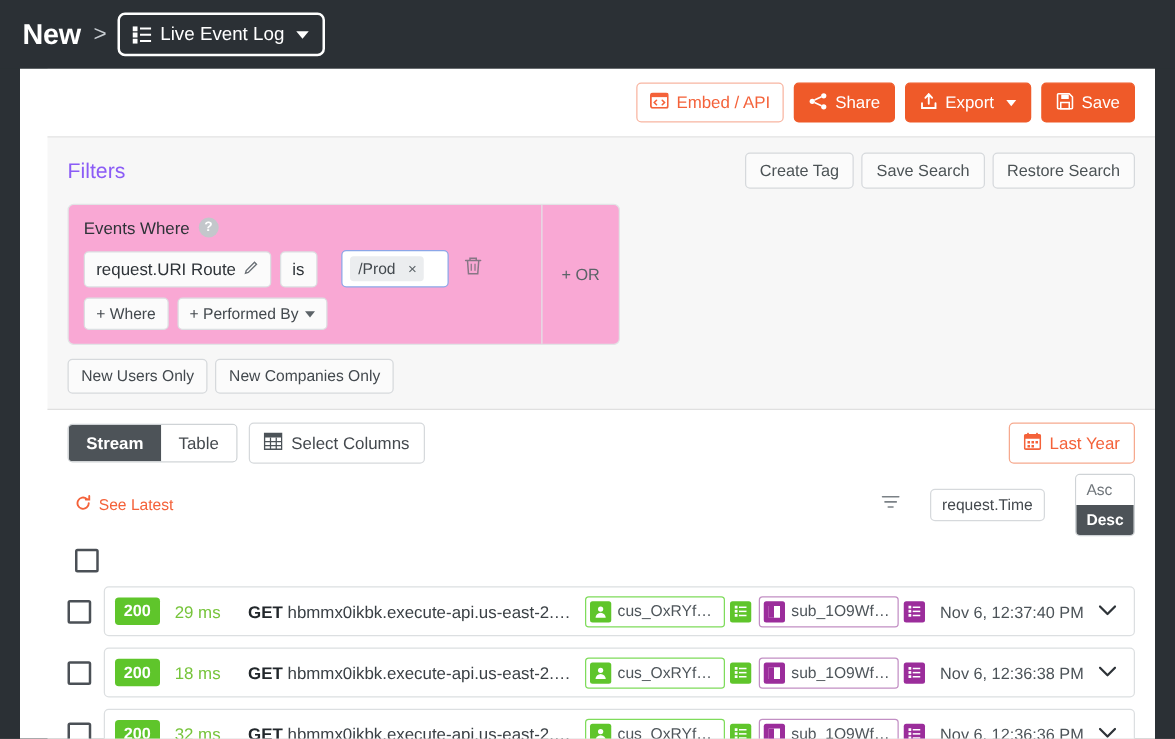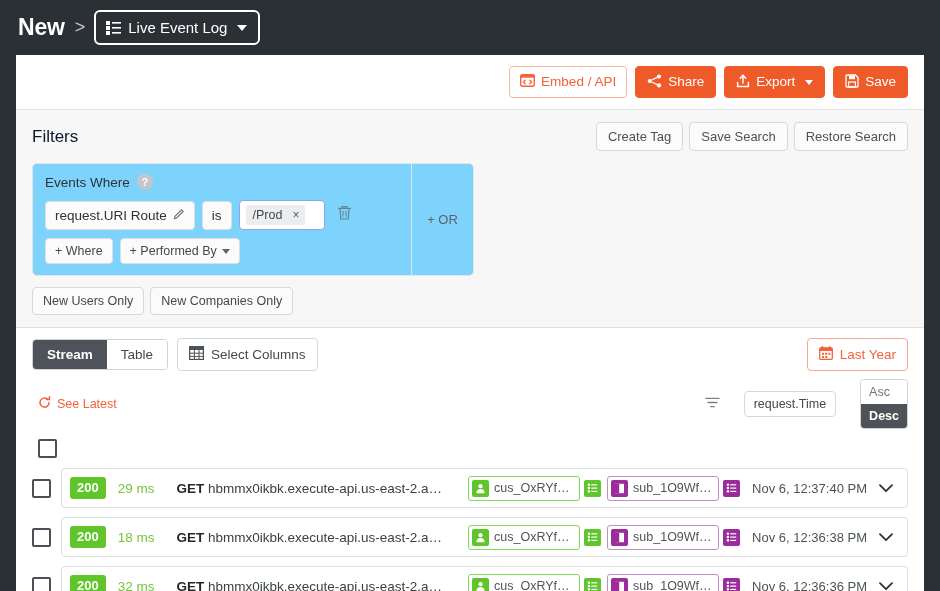--- a/index.html
+++ b/index.html
@@ -37,20 +37,21 @@
     margin-left: 3px;
   }
   .ico-list-sm { display:inline-block; width:15px; height:14px; }
 
   
   .panel {
     position: absolute; left: 16px; top: 55px;
     width: 908px; height: 536px;
     background: #ffffff;
     overflow: hidden;
+    padding-left: 22px;
   }
 
   
   .actionbar {
     height: 54px; background: #ffffff;
     display: flex; align-items: center; justify-content: flex-end;
     padding-right: 16px; gap: 8px;
   }
   .btn {
     display: inline-flex; align-items: center; gap: 6px;
@@ -74,29 +75,29 @@
   
   .filters {
     background: #f7f7f7; border-top: 1px solid #e3e3e3;
     border-bottom: 1px solid #e0e0e0;
     padding: 12px 16px 12px 16px; position: relative;
   }
   .filters-head {
     display: flex; align-items: center; justify-content: space-between;
     margin-bottom: 12px;
   }
-  .filters-title { font-size: 17px; color: #0f172a; }
+  .filters-title { font-size: 17px; color: #8b5cf6; }
   .filters-head-btns { display: flex; gap: 6px; }
   .btn-gray {
     background: #fbfbfb; border: 1px solid #d6d9dc; color: #4c5356;
     padding: 6px 11px; font-size: 13px; border-radius: 4px; cursor: pointer;
   }
 
   .where-box {
-    background: #7dd3fc; border: 1px solid #e2e4e6; border-radius: 5px;
+    background: #f9a8d4; border: 1px solid #e2e4e6; border-radius: 5px;
     width: 442px; display: flex; align-items: stretch;
   }
   .where-left { flex: 1; padding: 10px 12px 11px 12px; }
   .where-or {
     width: 62px; border-left: 1px solid #e2e4e6;
     display: flex; align-items: center; justify-content: center;
     color: #5c6368; font-size: 13px; cursor: pointer;
   }
   .where-label {
     display: flex; align-items: center; gap: 7px;
@@ -116,20 +117,21 @@
   }
   .pencil { font-size: 12px; color: #6b7177; }
   .op-pill {
     background: #fbfbfb; border: 1px solid #dcdfe2; border-radius: 4px;
     padding: 6px 9px; font-size: 13.5px; color: #2e3338; cursor: pointer;
   }
   .value-pill-wrap {
     background: #ffffff; border: 1px solid #8ca7e8; border-radius: 4px;
     padding: 4px 6px; display: inline-flex; align-items: center; cursor: text;
     min-width: 86px;
+    margin-left: 12px;
   }
   .tag-chip {
     background: #ebedef; border-radius: 3px; padding: 3px 6px 3px 7px;
     font-size: 12.5px; color: #43494e;
     display: inline-flex; align-items: center; gap: 10px;
   }
   .tag-x { color: #5c6368; font-size: 12px; cursor: pointer; }
   .trash { margin-left: 5px; cursor: pointer; opacity: .72; }
   .sub-row { display: flex; gap: 7px; }
   .mini-pill {

